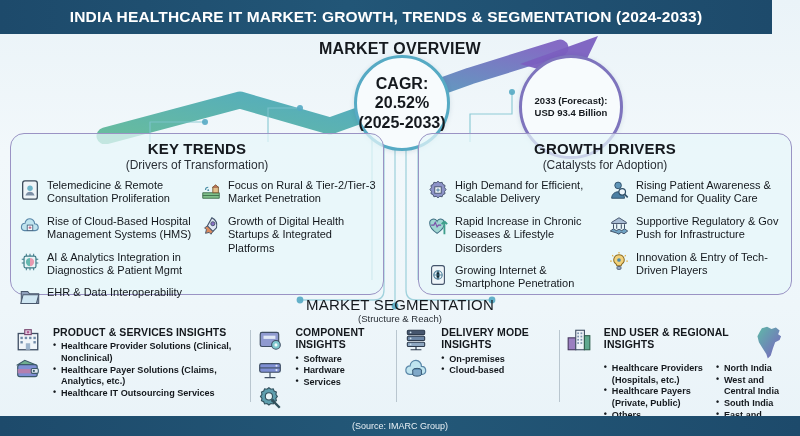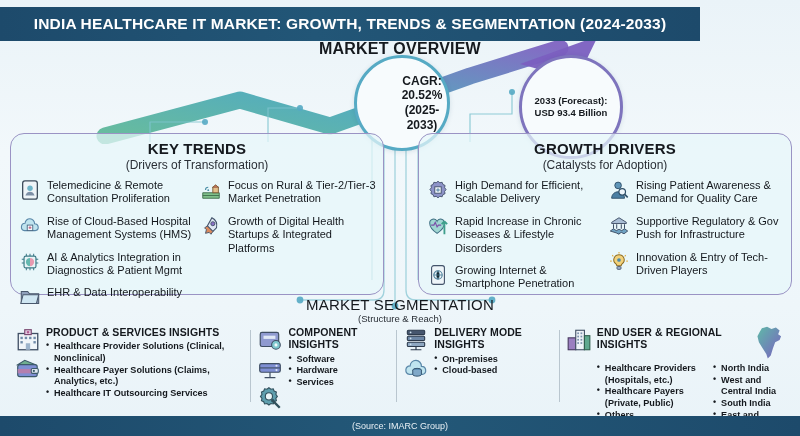--- a/index.html
+++ b/index.html
@@ -6,21 +6,21 @@
   body{
     width:800px;height:436px;overflow:hidden;
     font-family:"Liberation Sans", sans-serif;
     background:#ffffff;
     -webkit-font-smoothing:antialiased;
   }
   .canvas{position:relative;width:800px;height:436px;overflow:hidden;
     background:linear-gradient(180deg,#eaf3f8 0%,#f2f8fb 35%,#eef6fa 70%,#e9f3f8 100%);}
 
   
-  .topbar{position:absolute;left:0;top:7px;width:700px;height:34px;
+  .topbar{position:absolute;left:0;top:0;width:772px;height:34px;
     background:linear-gradient(90deg,#1d4a6b 0%,#225677 45%,#1d4a6b 100%);
     display:flex;align-items:center;justify-content:center;}
   .topbar .title{color:#ffffff;font-size:15.5px;font-weight:bold;letter-spacing:.15px;
     text-align:center;white-space:nowrap;}
 
   
   .footbar{position:absolute;left:0;bottom:0;width:800px;height:20px;
     background:linear-gradient(90deg,#1d4a6b 0%,#235878 50%,#1d4a6b 100%);
     display:flex;align-items:center;justify-content:center;}
   .footbar .src{color:#e8f0f5;font-size:9px;}
@@ -34,21 +34,21 @@
   .bubble{position:absolute;border-radius:50%;background:#f7fbfd;
     display:flex;align-items:center;justify-content:center;text-align:center;
     box-shadow:0 1px 5px rgba(20,60,90,.13);}
   .bubble span{display:block;line-height:1.22;font-weight:bold;color:#15191e;}
 
   #b-2024{left:191px;top:56px;width:97px;height:97px;
     border:3px solid #5ab89a;}
   #b-2024 span{font-size:10px;}
   #b-cagr{left:354px;top:55px;width:90px;height:90px;
     border:3px solid #56aac4;}
-  #b-cagr span{font-size:12px;margin-left:40px;}
+  #b-cagr span{font-size:16px;}
   #b-2033{left:519px;top:55px;width:98px;height:98px;
     border:3px solid #7e74bd;text-align:center;}
   #b-2033 span{font-size:9.5px;}
 
   
   .panel{position:absolute;top:133px;height:160px;border:1.4px solid #9a93c4;
     border-radius:14px;background:rgba(230,246,250,.72);}
   #panel-left{left:10px;width:372px;}
   #panel-right{left:418px;width:372px;}
 
@@ -62,21 +62,21 @@
   .item .txt{font-size:11px;line-height:1.22;color:#14181d;font-weight:normal;}
   .ico{width:22px;height:22px;flex:0 0 22px;}
   .ico svg{display:block;width:22px;height:22px;}
 
   
   .seg-title{position:absolute;left:0;top:296px;width:800px;text-align:center;}
   .seg-title .s1{font-size:15px;font-weight:normal;color:#15191e;letter-spacing:.2px;}
   .seg-title .s2{font-size:9.5px;color:#2a2f36;margin-top:0px;}
 
   .seg-row{position:absolute;left:8px;top:326px;width:784px;height:86px;display:flex;}
-  .seg-card{position:relative;display:flex;gap:5px;padding:0 7px;}
+  .seg-card{position:relative;display:flex;gap:12px;padding:0 7px;}
   .seg-card + .seg-card::before{content:"";position:absolute;left:0;top:4px;
     width:1px;height:72px;background:#b9c6cf;}
   .seg-icons{display:flex;flex-direction:column;gap:3px;padding-top:1px;}
   .seg-icons svg{display:block;width:26px;height:26px;}
   .seg-body{flex:1;}
   .seg-h{font-size:10.5px;font-weight:bold;color:#14181d;line-height:1.18;letter-spacing:.1px;}
   .seg-lists{display:flex;gap:10px;margin-top:3px;}
   ul.bl{list-style:none;margin:0;padding:0;}
   ul.bl li{font-size:9.1px;line-height:1.28;color:#14181d;font-weight:bold;
     padding-left:8px;position:relative;}

